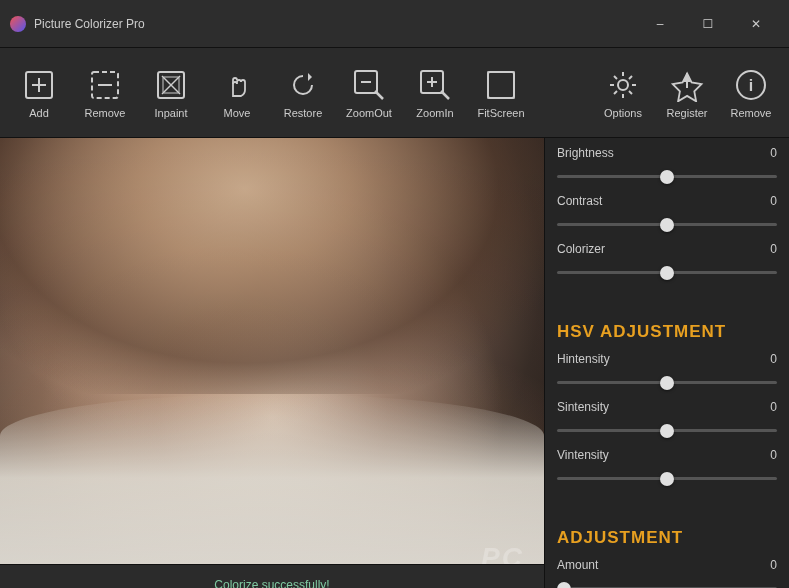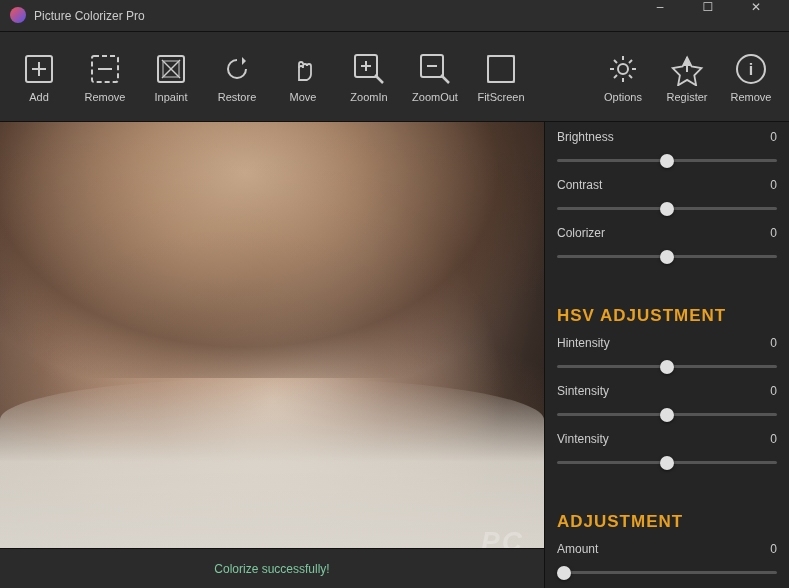--- a/index.html
+++ b/index.html
@@ -8,23 +8,23 @@
       height: 588px;
       background: #1e1e1e;
       font-family: 'Segoe UI', Arial, sans-serif;
       overflow: hidden;
       user-select: none;
     }
 
     
     .title-bar {
       background: #2d2d2d;
-      height: 32px;
-      display: flex;
-      align-items: flex-end;
+      height: 48px;
+      display: flex;
+      align-items: center;
       padding: 8px 10px;
       border-bottom: 1px solid #111;
     }
     .title-bar-icon {
       width: 16px;
       height: 16px;
       margin-right: 8px;
       background: linear-gradient(135deg, #e55, #55e);
       border-radius: 50%;
     }
@@ -310,60 +310,60 @@
         <line x1="26" y1="8" x2="8" y2="26" stroke="#ccc" stroke-width="1.5"></line>
         <rect x="9" y="9" width="16" height="16" rx="1" fill="none" stroke="#ccc" stroke-width="1"></rect>
       </svg>
     </div>
     <span>Inpaint</span>
   </button>
 
   <button class="tool-btn">
     <div class="tool-icon">
       <svg width="34" height="34" viewBox="0 0 34 34">
+        <path d="M17 5 L17 29 M5 17 L29 17" stroke="#ccc" stroke-width="0" fill="none"></path>
+
+        <path d="M13 28 L13 16 Q13 14 15 14 Q17 14 17 16 L17 14 Q17 12 19 12 Q21 12 21 14 L21 14 Q21 12 23 12 Q25 12 25 14 L25 22 Q25 26 21 28 Z" fill="none" stroke="#ccc" stroke-width="1.8"></path>
+        <path d="M13 16 L13 12 Q13 10 15 10 Q17 10 17 12" fill="none" stroke="#ccc" stroke-width="1.8"></path>
+      </svg>
+    </div>
+    <span>Move</span>
+  </button>
+
+  <button class="tool-btn">
+    <div class="tool-icon">
+      <svg width="34" height="34" viewBox="0 0 34 34">
         <path d="M17 8 A9 9 0 1 0 26 17" fill="none" stroke="#ccc" stroke-width="2"></path>
         <polygon points="22,5 26,9 22,13" fill="#ccc"></polygon>
       </svg>
     </div>
     <span>Restore</span>
   </button>
 
   <button class="tool-btn">
     <div class="tool-icon">
       <svg width="34" height="34" viewBox="0 0 34 34">
-        <path d="M17 5 L17 29 M5 17 L29 17" stroke="#ccc" stroke-width="0" fill="none"></path>
-
-        <path d="M13 28 L13 16 Q13 14 15 14 Q17 14 17 16 L17 14 Q17 12 19 12 Q21 12 21 14 L21 14 Q21 12 23 12 Q25 12 25 14 L25 22 Q25 26 21 28 Z" fill="none" stroke="#ccc" stroke-width="1.8"></path>
-        <path d="M13 16 L13 12 Q13 10 15 10 Q17 10 17 12" fill="none" stroke="#ccc" stroke-width="1.8"></path>
-      </svg>
-    </div>
-    <span>Move</span>
+        <rect x="3" y="3" width="22" height="22" rx="2" fill="none" stroke="#ccc" stroke-width="2"></rect>
+        <line x1="9" y1="14" x2="19" y2="14" stroke="#ccc" stroke-width="2"></line>
+        <line x1="23" y1="23" x2="31" y2="31" stroke="#ccc" stroke-width="2.5"></line>
+      </svg>
+    </div>
+    <span>ZoomOut</span>
   </button>
 
   <button class="tool-btn">
     <div class="tool-icon">
       <svg width="34" height="34" viewBox="0 0 34 34">
         <rect x="3" y="3" width="22" height="22" rx="2" fill="none" stroke="#ccc" stroke-width="2"></rect>
         <line x1="14" y1="9" x2="14" y2="19" stroke="#ccc" stroke-width="2"></line>
         <line x1="9" y1="14" x2="19" y2="14" stroke="#ccc" stroke-width="2"></line>
         <line x1="23" y1="23" x2="31" y2="31" stroke="#ccc" stroke-width="2.5"></line>
       </svg>
     </div>
     <span>ZoomIn</span>
-  </button>
-
-  <button class="tool-btn">
-    <div class="tool-icon">
-      <svg width="34" height="34" viewBox="0 0 34 34">
-        <rect x="3" y="3" width="22" height="22" rx="2" fill="none" stroke="#ccc" stroke-width="2"></rect>
-        <line x1="9" y1="14" x2="19" y2="14" stroke="#ccc" stroke-width="2"></line>
-        <line x1="23" y1="23" x2="31" y2="31" stroke="#ccc" stroke-width="2.5"></line>
-      </svg>
-    </div>
-    <span>ZoomOut</span>
   </button>
 
   <button class="tool-btn">
     <div class="tool-icon">
       <svg width="34" height="34" viewBox="0 0 34 34">
         <rect x="4" y="4" width="26" height="26" rx="2" fill="none" stroke="#ccc" stroke-width="2"></rect>
         <polyline points="4,12 4,4 12,4" fill="none" stroke="#ccc" stroke-width="1.5"></polyline>
         <polyline points="22,4 30,4 30,12" fill="none" stroke="#ccc" stroke-width="1.5"></polyline>
         <polyline points="30,22 30,30 22,30" fill="none" stroke="#ccc" stroke-width="1.5"></polyline>
         <polyline points="12,30 4,30 4,22" fill="none" stroke="#ccc" stroke-width="1.5"></polyline>

